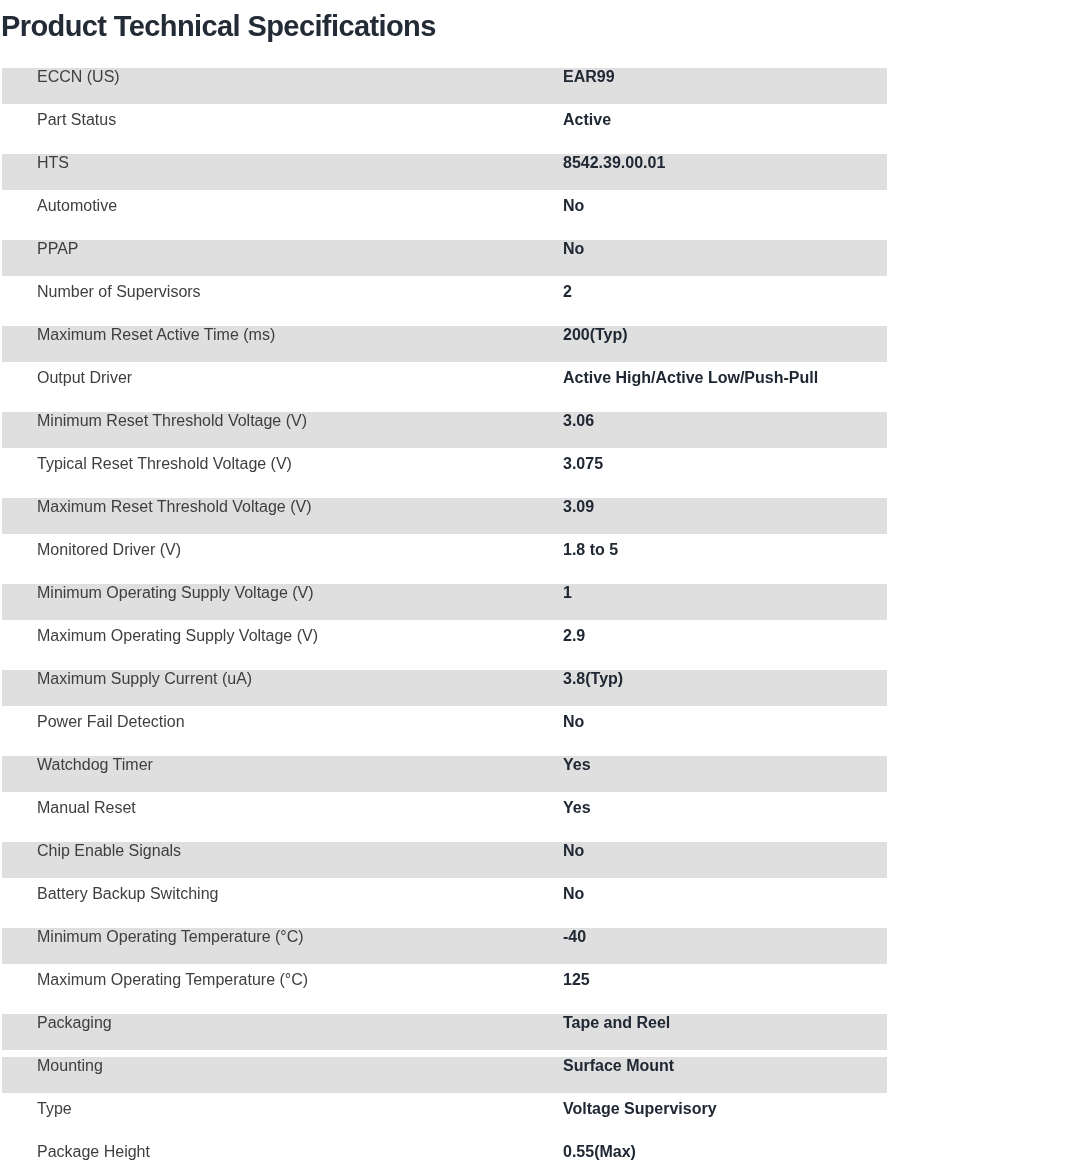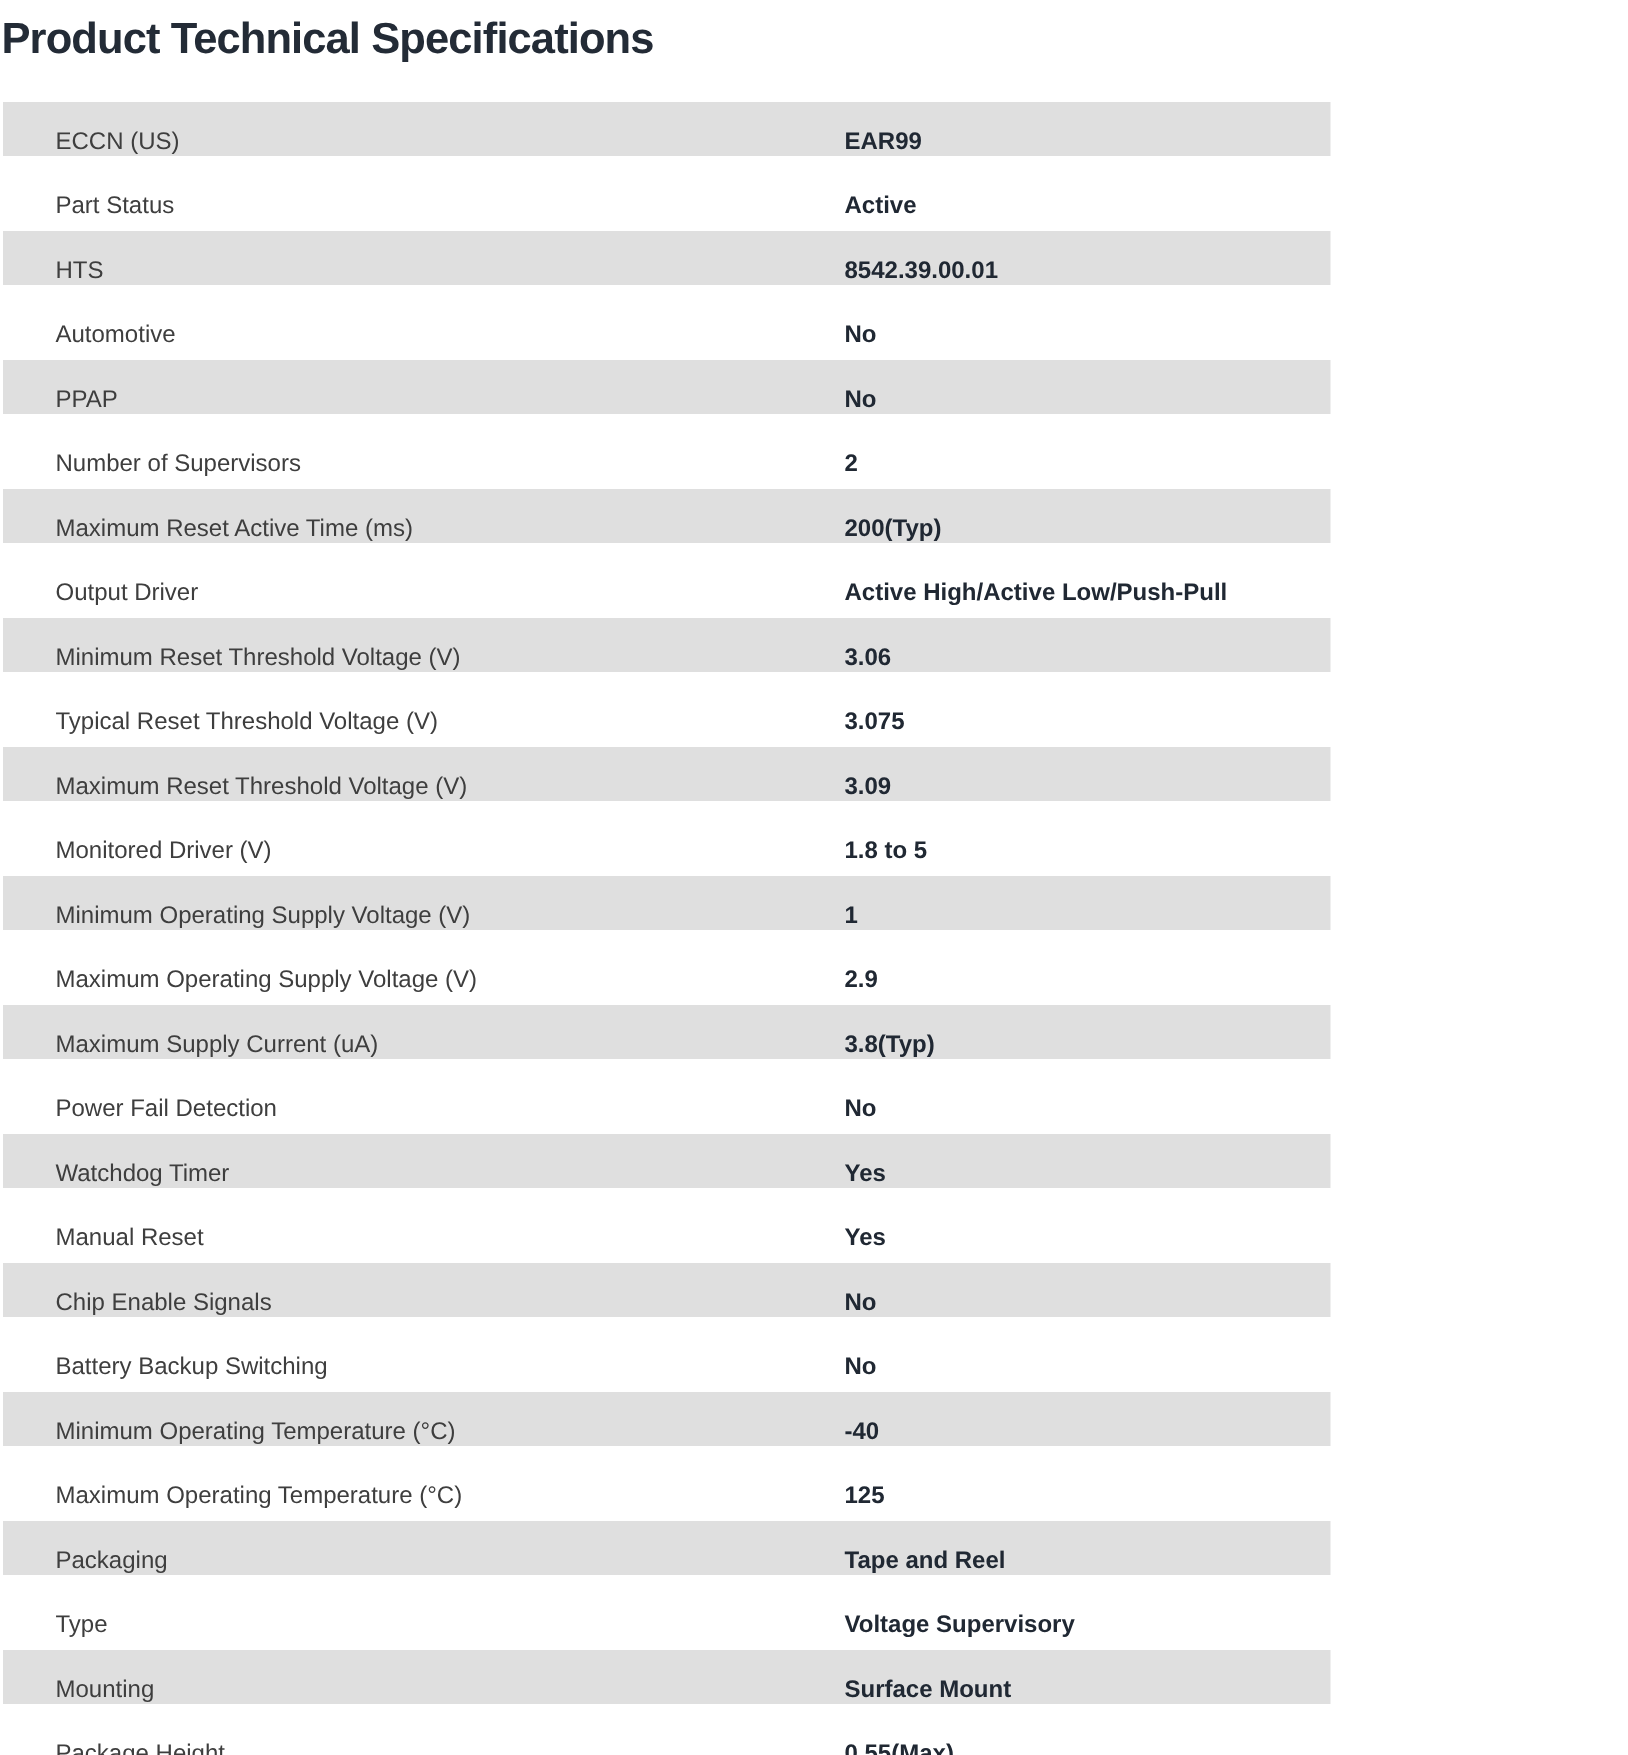--- a/index.html
+++ b/index.html
@@ -22,21 +22,21 @@
     letter-spacing: -0.6px;
     line-height: 38px;
     padding-left: 1px;
   }
   .spec-table {
     margin-top: 23px;
     margin-left: 2px;
   }
   .row {
     display: flex;
-    align-items: flex-end;
+    align-items: flex-start;
     height: 36px;
     margin-bottom: 7px;
     background: var(--row-bg, #ffffff);
   }
   .row.alt {
     background: var(--row-alt-bg, #dfdfdf);
   }
   .cell-label {
     width: 561px;
     padding-left: 35px;
@@ -146,26 +146,26 @@
         <div class="cell-value">-40</div>
       </div>
       <div class="row">
         <div class="cell-label">Maximum Operating Temperature (°C)</div>
         <div class="cell-value">125</div>
       </div>
       <div class="row alt">
         <div class="cell-label">Packaging</div>
         <div class="cell-value">Tape and Reel</div>
       </div>
+      <div class="row alt">
+        <div class="cell-label">Mounting</div>
+        <div class="cell-value">Surface Mount</div>
+      </div>
       <div class="row">
         <div class="cell-label">Type</div>
         <div class="cell-value">Voltage Supervisory</div>
-      </div>
-      <div class="row alt">
-        <div class="cell-label">Mounting</div>
-        <div class="cell-value">Surface Mount</div>
       </div>
       <div class="row">
         <div class="cell-label">Package Height</div>
         <div class="cell-value">0.55(Max)</div>
       </div>
     </div>
 </div>
 
 </body></html>

